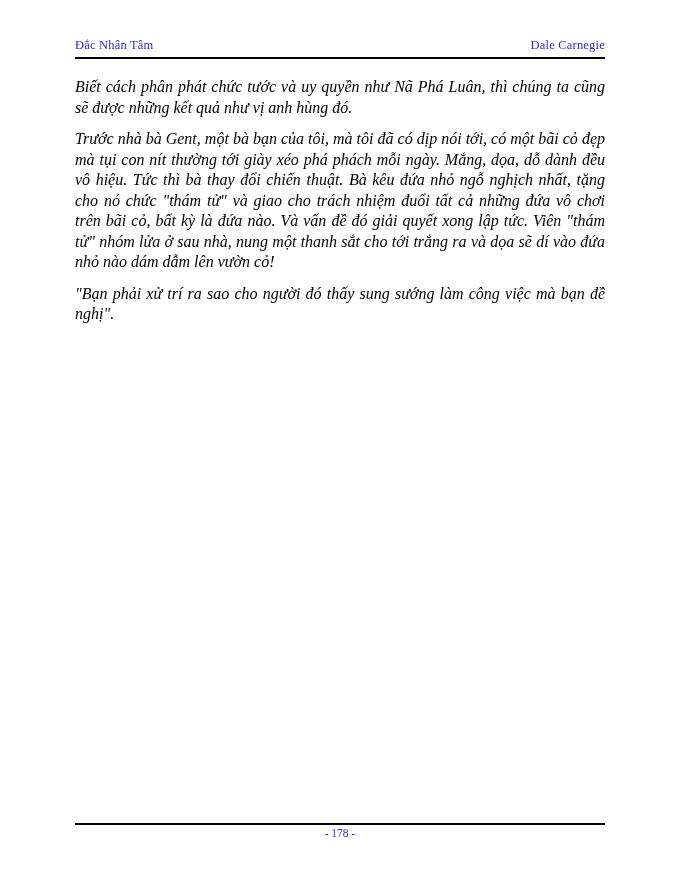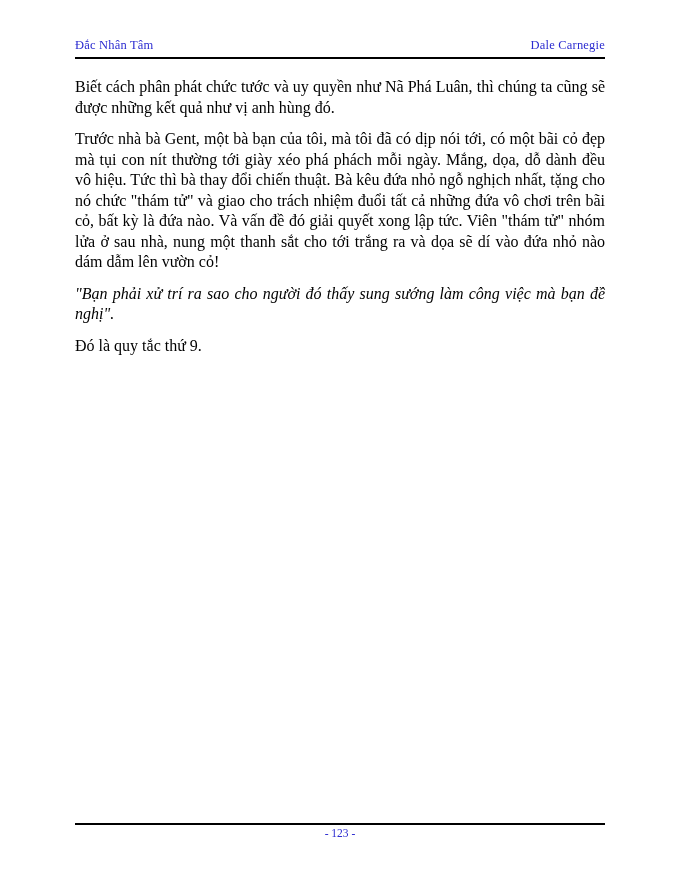--- a/index.html
+++ b/index.html
@@ -41,20 +41,21 @@
     letter-spacing:0.2px;
   }
   .body-text{
     margin-top:18px;
     font-size:16px;
     line-height:20.5px;
     text-align:justify;
   }
   .body-text p{
     margin-bottom:11px;
+    font-style:italic;
   }
   .body-text p.quote{
     font-style:italic;
   }
   .page-footer{
     position:absolute;
     left:75px;
     right:75px;
     top:823px;
     border-top:2px solid var(--ink);
@@ -72,21 +73,20 @@
 
     <div class="page-header">
       <span class="h-left">Đắc Nhân Tâm</span>
       <span class="h-right">Dale Carnegie</span>
     </div>
 
     <div class="body-text">
       <p>Biết cách phân phát chức tước và uy quyền như Nã Phá Luân, thì chúng ta cũng sẽ được những kết quả như vị anh hùng đó.</p>
       <p>Trước nhà bà Gent, một bà bạn của tôi, mà tôi đã có dịp nói tới, có một bãi cỏ đẹp mà tụi con nít thường tới giày xéo phá phách mỗi ngày. Mắng, dọa, dỗ dành đều vô hiệu. Tức thì bà thay đổi chiến thuật. Bà kêu đứa nhỏ ngỗ nghịch nhất, tặng cho nó chức "thám tử" và giao cho trách nhiệm đuổi tất cả những đứa vô chơi trên bãi cỏ, bất kỳ là đứa nào. Và vấn đề đó giải quyết xong lập tức. Viên "thám tử" nhóm lửa ở sau nhà, nung một thanh sắt cho tới trắng ra và dọa sẽ dí vào đứa nhỏ nào dám dẫm lên vườn cỏ!</p>
       <p class="quote">"Bạn phải xử trí ra sao cho người đó thấy sung sướng làm công việc mà bạn đề nghị".</p>
-      <p>Đó là quy tắc thứ 9.</p>
     </div>
 
   </div>
 
   <div class="page-footer">
-    <span>- 123 -</span>
+    <span>- 178 -</span>
   </div>
 </div>
 
 </body></html>

